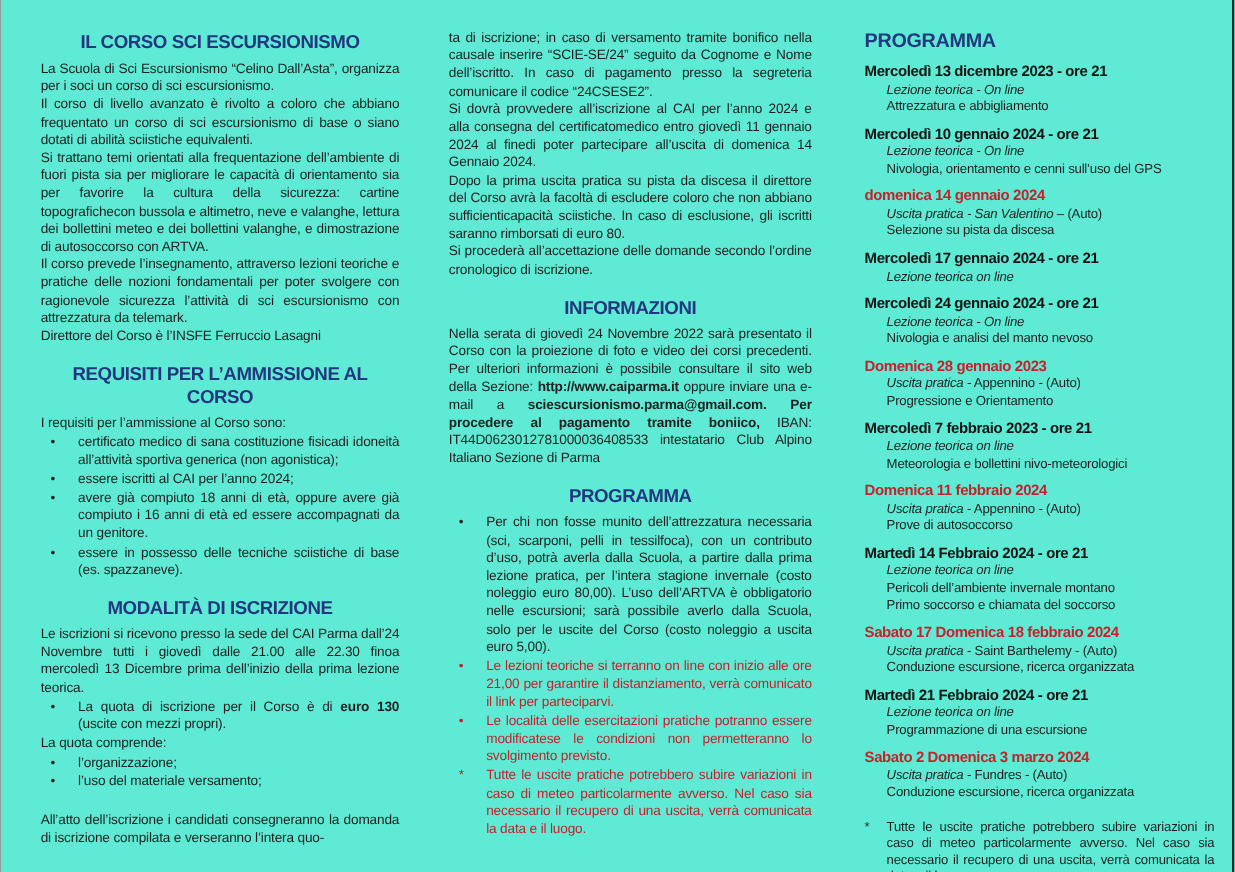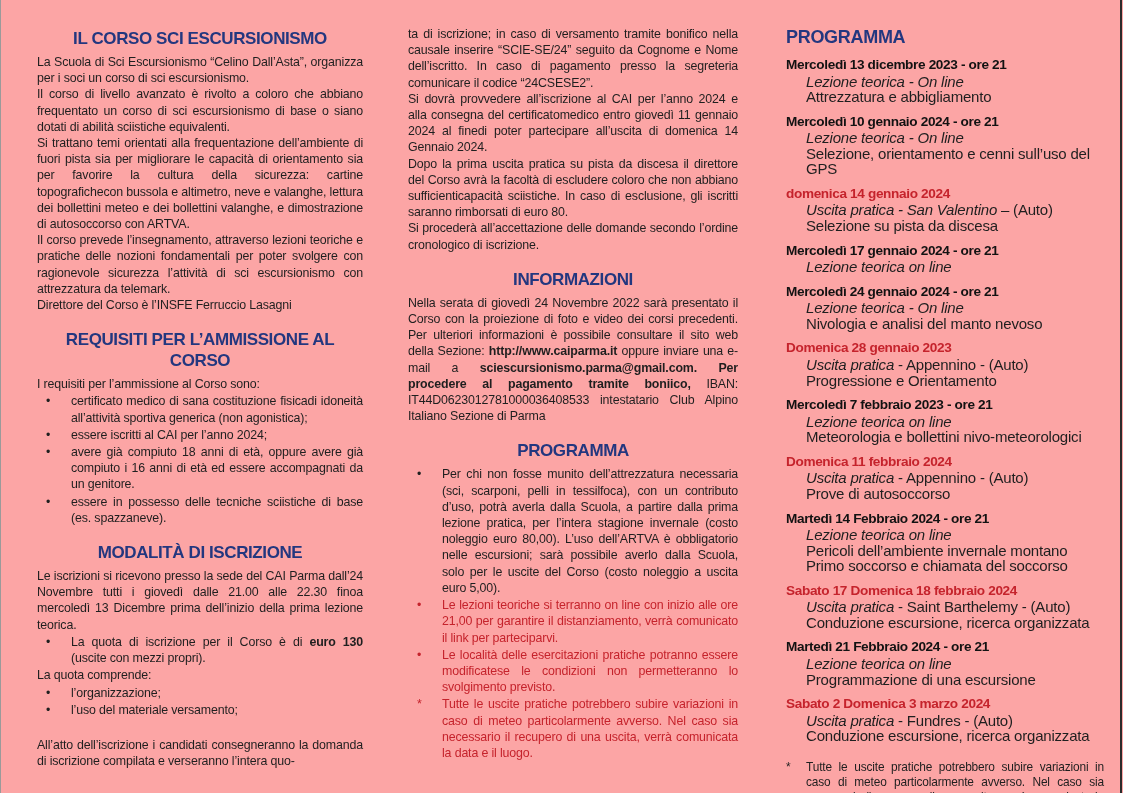--- a/index.html
+++ b/index.html
@@ -4,21 +4,21 @@
 <style>
   :root{
     --blue:#23377f;
     --red:#c5232c;
     --ink:#1f1f1f;
   }
   html,body{margin:0;padding:0;background:#e8e8e8;}
   .page{
     position:relative;
     width:1123px;height:793px;
-    background:#fca5a5;
+    background:#5eead4;
     overflow:hidden;
     font-family:"Liberation Sans",sans-serif;
     color:var(--ink);
     margin:0 auto;
   }
   .edge{position:absolute;top:0;bottom:0;background:#3a3a3a;}
   .edge.left{left:0;width:1px;background:#9a9a9a;}
   .edge.right{right:1px;width:2px;background:#2c2c2c;}
 
   .col{position:absolute;top:26px;}
@@ -50,21 +50,21 @@
   .bold{font-weight:bold;}
   .italic{font-style:italic;}
 
   .prog-title{
     font-weight:bold;font-size:18px;line-height:22px;
     color:var(--blue);letter-spacing:-0.3px;margin:0 0 9px 0;
   }
   .prog-entry{margin-bottom:9px;}
   .prog-date{font-weight:bold;font-size:13.6px;line-height:16.5px;letter-spacing:-0.35px;color:#121212;}
   .prog-date.red{color:var(--red);}
-  .prog-line{padding-left:20px;font-size:15px;line-height:15.6px;letter-spacing:-0.2px;}
+  .prog-line{padding-left:20px;font-size:12px;line-height:15.6px;letter-spacing:-0.2px;}
   .prog-foot{display:flex;margin-top:16px;font-size:11.9px;line-height:15px;letter-spacing:-0.15px;}
   .prog-foot .marker{flex:0 0 20px;}
   .prog-foot .foot-text{flex:1;text-align:justify;}
 </style>
 </head>
 <body>
 
 <div class="page">
   <div class="edge left"></div>
   <div class="edge right"></div>
@@ -142,21 +142,21 @@
     <div class="prog-title">PROGRAMMA</div>
     <div id="prog-entries">
         <div class="prog-entry">
           <div class="prog-date">Mercoledì 13 dicembre 2023 - ore 21</div>
           <div class="prog-line"><span class="italic">Lezione teorica - On line</span></div>
           <div class="prog-line">Attrezzatura e abbigliamento</div>
         </div>
         <div class="prog-entry">
           <div class="prog-date">Mercoledì 10 gennaio 2024 - ore 21</div>
           <div class="prog-line"><span class="italic">Lezione teorica - On line</span></div>
-          <div class="prog-line">Selezione, orientamento e cenni sull’uso del GPS</div>
+          <div class="prog-line">Nivologia, orientamento e cenni sull’uso del GPS</div>
         </div>
         <div class="prog-entry">
           <div class="prog-date red">domenica 14 gennaio 2024</div>
           <div class="prog-line"><span class="italic">Uscita pratica - San Valentino</span><span> – (Auto)</span></div>
           <div class="prog-line">Selezione su pista da discesa</div>
         </div>
         <div class="prog-entry">
           <div class="prog-date">Mercoledì 17 gennaio 2024 - ore 21</div>
           <div class="prog-line"><span class="italic">Lezione teorica on line</span></div>
         </div>

